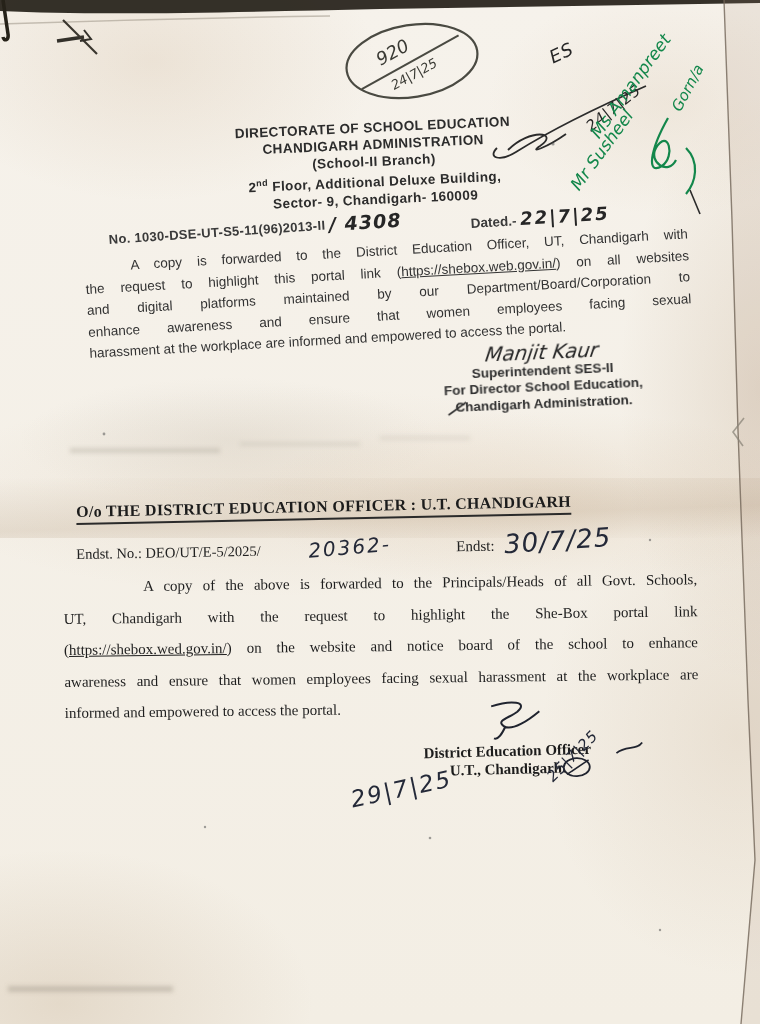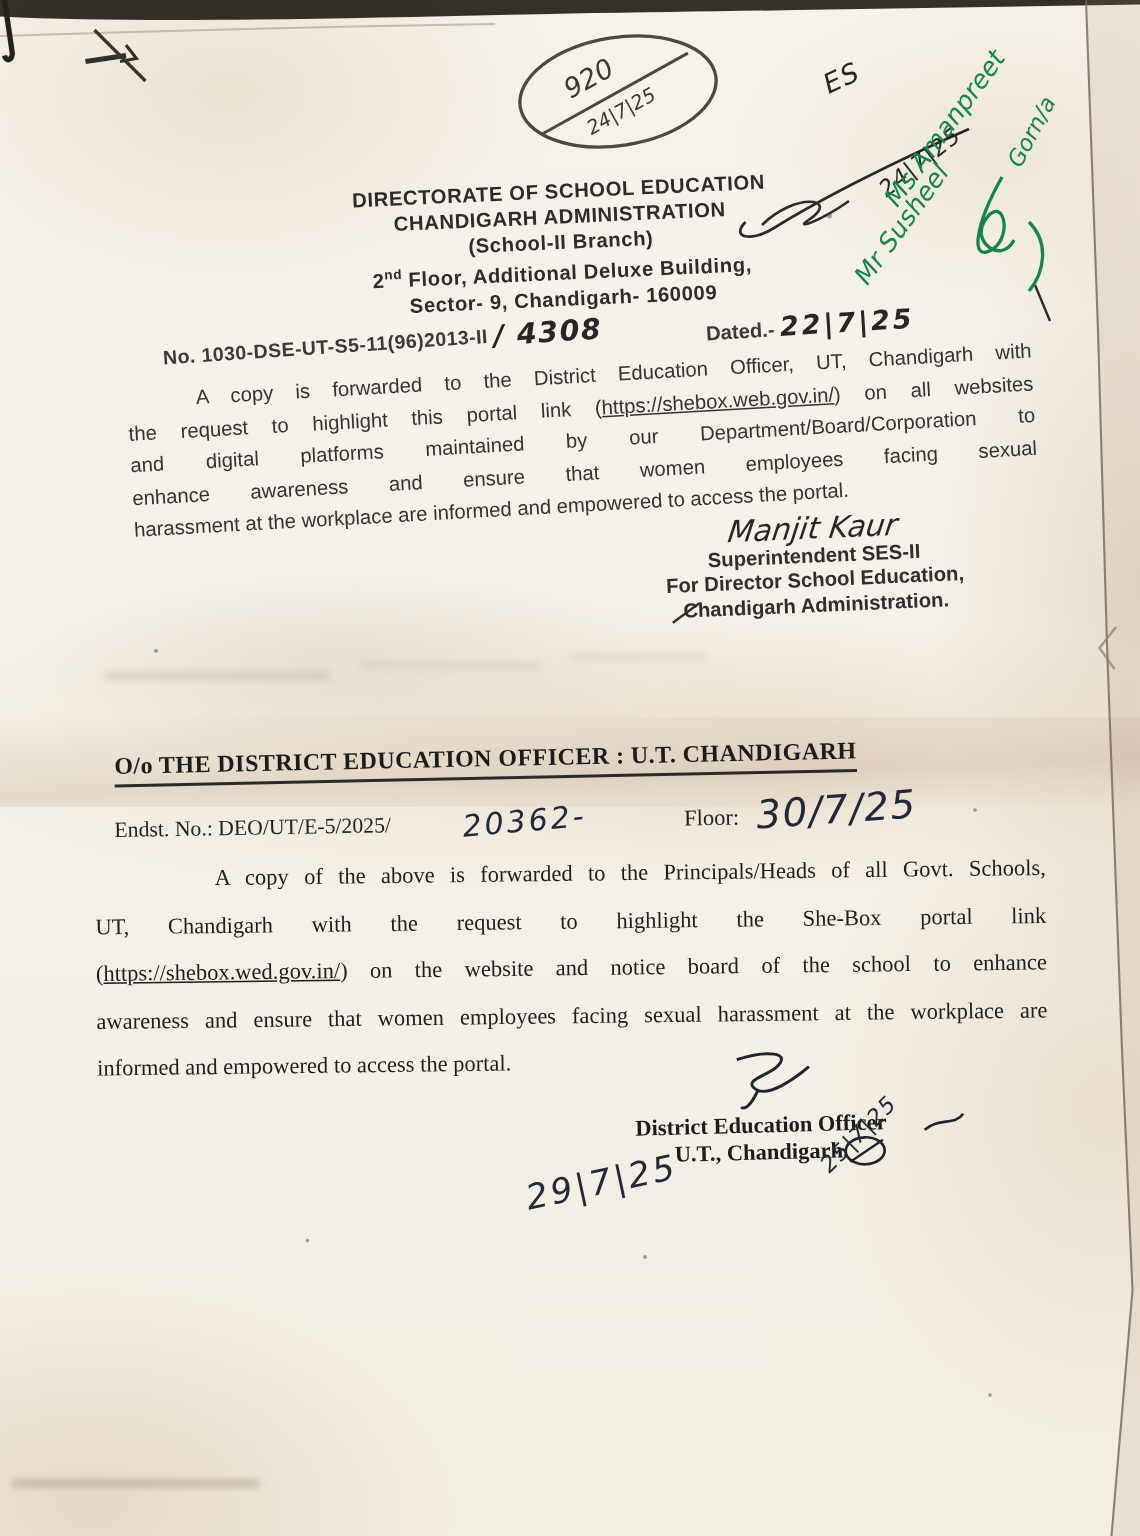--- a/index.html
+++ b/index.html
@@ -169,21 +169,21 @@
         <path d="M1,15 L19,3" stroke="#2f2f2f" stroke-width="1.6" fill="none"></path>
       </svg>
     </div>
   </div>
 
   <div class="abs content serif heading2">O/o THE DISTRICT EDUCATION OFFICER : U.T. CHANDIGARH</div>
 
   <div class="abs content serif endst">
     <span class="lbl">Endst. No.: DEO/UT/E-5/2025/</span>
     <span class="num hw-blue">20362-</span>
-    <span class="dlbl">Floor:</span>
+    <span class="dlbl">Endst:</span>
     <span class="ddate hw-blue">30/7/25</span>
   </div>
 
   <div class="abs content serif para2 p2">
     <span class="jl first"><span>A copy of the above is forwarded to the Principals/Heads of all Govt. Schools,</span><span class="link"></span><span></span></span>
     <span class="jl"><span>UT, Chandigarh with the request to highlight the She-Box portal link</span><span class="link"></span><span></span></span>
     <span class="jl"><span>(</span><span class="link">https://shebox.wed.gov.in/</span><span>) on the website and notice board of the school to enhance</span></span>
     <span class="jl"><span>awareness and ensure that women employees facing sexual harassment at the workplace are</span><span class="link"></span><span></span></span>
     <span class="jl last"><span>informed and empowered to access the portal.</span><span class="link"></span><span></span></span>
   </div>

